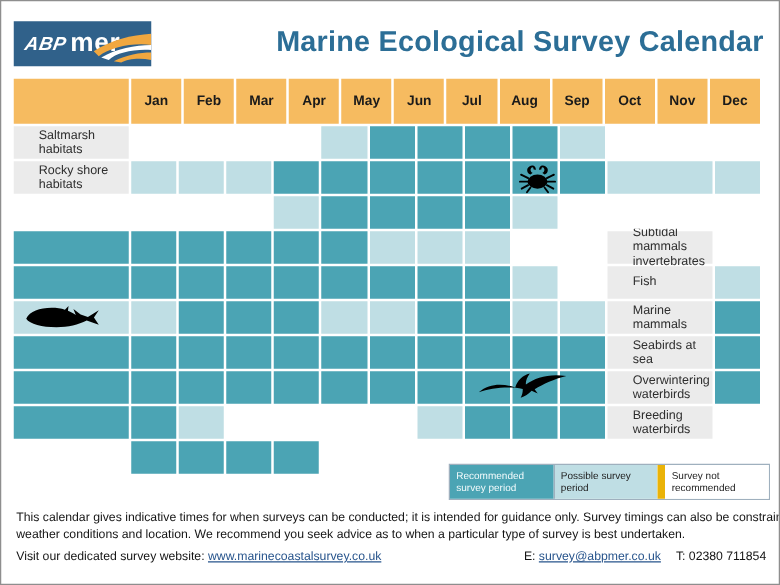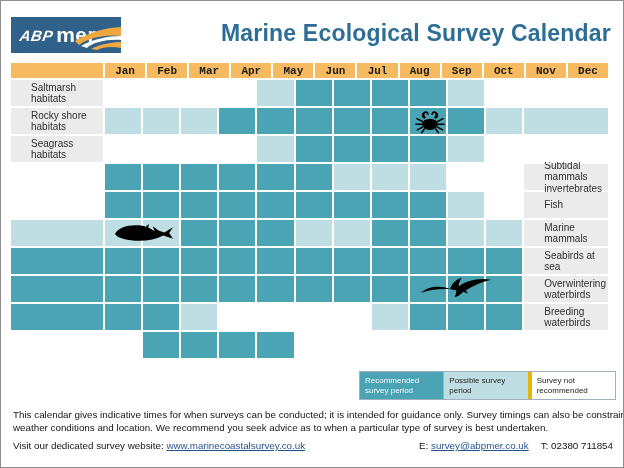--- a/index.html
+++ b/index.html
@@ -14,41 +14,41 @@
         padding-left:9px; box-sizing:border-box;}
   .logo-abp{color:#fff; font-weight:bold; font-style:italic; font-size:15px;
             transform:skewX(-10deg); letter-spacing:.5px;}
   .logo-mer{color:#fff; font-weight:bold; font-size:21px; margin-left:3px; letter-spacing:.5px;}
   .logo-swoosh{position:absolute; right:0; top:0; width:46px; height:36px;}
   .title{position:absolute; top:19px; right:12px; font-size:23px; font-weight:bold;
          color:var(--title-col,#2C6E96); letter-spacing:.2px;}
   
   .cal{position:absolute; left:10px; top:62px; width:597px;}
   .month-grid{display:grid; grid-template-columns:92px repeat(12,1fr); gap:2px;
-              height:15px; margin-bottom:2px;font-family:Liberation Mono, monospace;}
+              height:36px; margin-bottom:2px;}
   .month-cell{background:var(--orange,#F6BB60); display:flex; align-items:center;
               justify-content:center; font-size:11px; font-weight:bold;}
   .body-grid{display:grid; grid-template-columns:92px repeat(12,1fr);
              grid-auto-rows:26px; gap:2px;}
   .row-label{background:var(--label-bg,#EBEBEB); font-size:10px; color:#2e2e2e;
              display:flex; align-items:center; padding:1px 2px 1px 20px; line-height:1.12;
              box-sizing:border-box;}
   .cell{position:relative; background:#fff;}
   .cell.rec{background:var(--rec,#4BA4B4);}
   .cell.possible{background:var(--pos,#BFDEE4);}
   .cell.no{background:#fff;}
   .cell-icon{position:absolute; z-index:5; pointer-events:none;}
   
   .legend{position:absolute; left:358px; top:370px; width:257px; height:29px;
           display:flex; border:1px solid #9FB0BE; box-sizing:border-box; background:#fff;justify-content:space-between;}
   .legend-item{flex:1; display:flex; align-items:center; padding:2px 5px;
                font-size:8px; line-height:1.2; box-sizing:border-box;}
   .legend-item.rec{background:var(--rec,#4BA4B4); color:#f2fbfc;}
   .legend-item.possible{background:var(--pos,#BFDEE4); color:#222; border-left:1px solid #9FB0BE;}
-  .legend-item.no{background:#fff; color:#222; border-left:4px solid #eab308;}
+  .legend-item.no{background:#fff; color:#222; border-left:6px solid #eab308;}
   
   .disclaimer{position:absolute; left:12px; top:408px; width:600px; font-size:9.8px;
               line-height:1.32; color:#141414;}
   .disclaimer span{display:block; white-space:nowrap;}
   .contact{position:absolute; left:12px; top:439px; width:600px; display:flex;
            justify-content:space-between; font-size:9.8px; color:#141414;}
   .contact a{color:var(--link,#27548C); text-decoration:underline; cursor:pointer;}
   .contact .right span.phone{margin-left:12px;}
 </style>
 </head>
@@ -122,21 +122,20 @@
                 <path d="M24,13 L30,10"></path>
                 <path d="M24.5,16 L31,16"></path>
                 <path d="M24,19 L29.5,22"></path>
                 <path d="M22,21 L25,25"></path>
               </g>
             </svg></div>
         </div>
         <div class="cell rec"></div>
         <div class="cell possible"></div>
         <div class="cell possible"></div>
-        <div class="row-label">Seagrass habitats</div>
         <div class="cell no"></div>
         <div class="cell no"></div>
         <div class="cell no"></div>
         <div class="cell no"></div>
         <div class="cell possible"></div>
         <div class="cell rec"></div>
         <div class="cell rec"></div>
         <div class="cell rec"></div>
         <div class="cell rec"></div>
         <div class="cell possible"></div>

